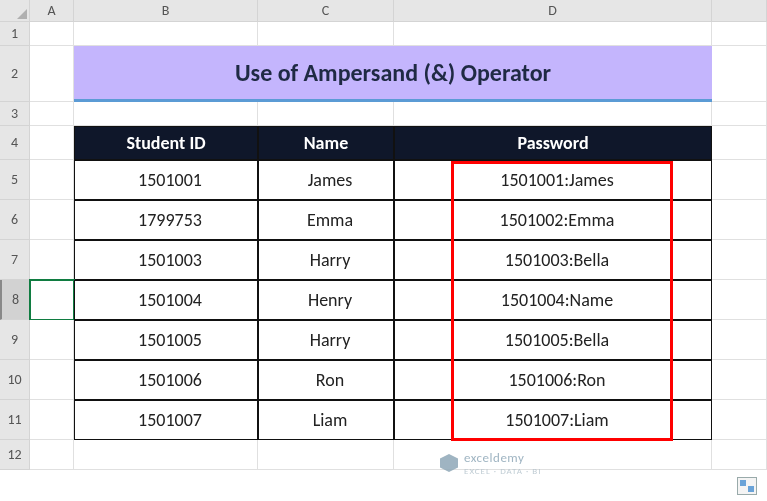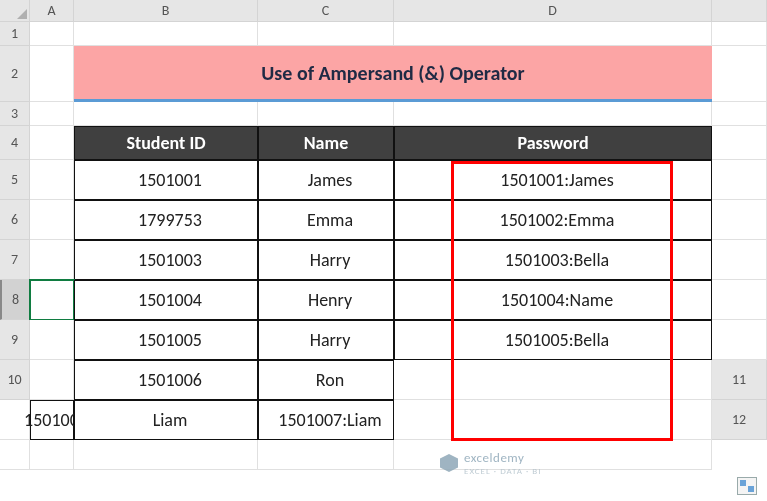--- a/index.html
+++ b/index.html
@@ -22,27 +22,27 @@
   font-size: 14px;
   color: #555;
 }
 .rcell.sel { background: #d2d2d2; border-left: 2px solid #888; }
 .corner { background: #e6e6e6; border-right: 1px solid #d4d4d4; border-bottom: 1px solid #d4d4d4; position: relative; }
 .corner::after { content:''; position:absolute; right:2px; bottom:2px; width:0; height:0; border-left:10px solid transparent; border-bottom:10px solid #b0b0b0; }
 .cell { border-right: 1px solid #e0e0e0; border-bottom: 1px solid #e0e0e0; background:#fff; }
 .title {
   grid-column: 3 / 6;
   grid-row: 3;
-  background: #fca5a5;
+  background: #c4b5fd;
   display:flex; align-items:center; justify-content:center;
-  font-size: 20px; font-weight: bold; color: #1f2a44;
+  font-size: 24px; font-weight: bold; color: #1f2a44;
   border-bottom: 3px solid #5b9bd5;
 }
 .th {
-  background: #404040;
+  background: #0f172a;
   color: #fff;
   font-weight: bold;
   font-size: 18px;
   display:flex; align-items:center; justify-content:center;
   border: 1px solid #111;
 }
 .td {
   background: #fff;
   border: 1px solid #111;
   display:flex; align-items:center; justify-content:center;
@@ -141,20 +141,21 @@
   <div class="cell"></div>
   <div class="td">1501005</div>
   <div class="td">Harry</div>
   <div class="td">1501005:Bella</div>
   <div class="cell"></div>
 
   <div class="rcell">10</div>
   <div class="cell"></div>
   <div class="td">1501006</div>
   <div class="td">Ron</div>
+  <div class="td">1501006:Ron</div>
   <div class="cell"></div>
 
   <div class="rcell">11</div>
   <div class="cell"></div>
   <div class="td">1501007</div>
   <div class="td">Liam</div>
   <div class="td">1501007:Liam</div>
   <div class="cell"></div>
 
   <div class="rcell">12</div>

